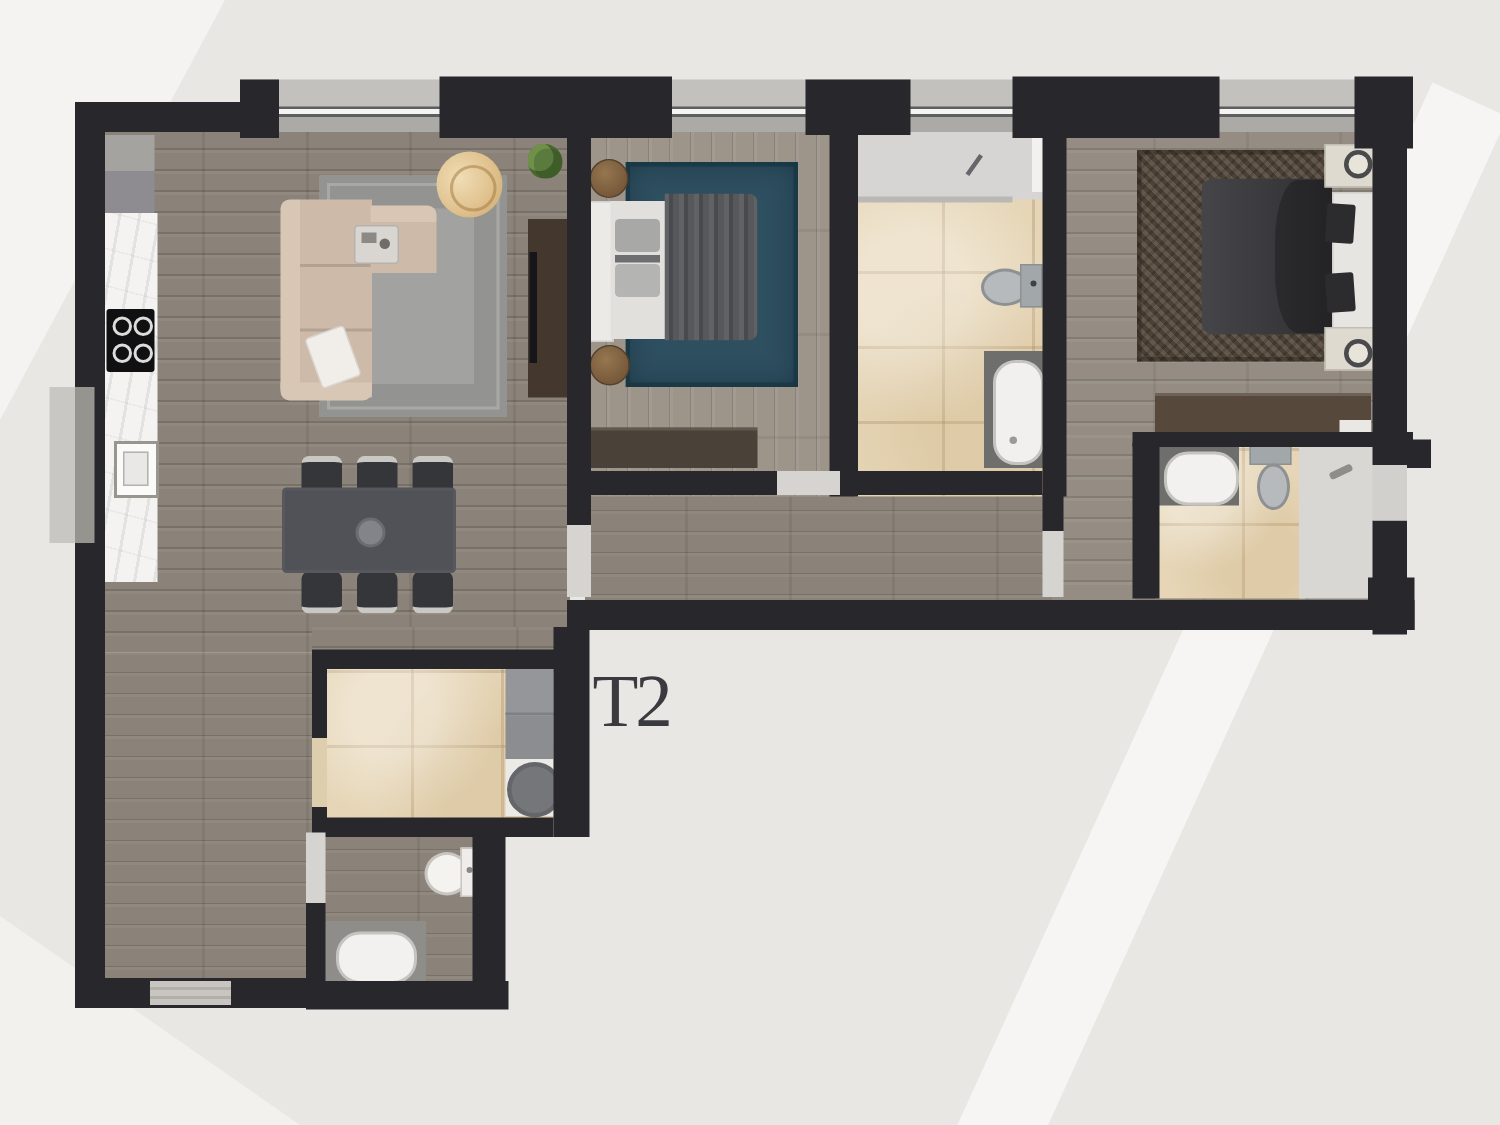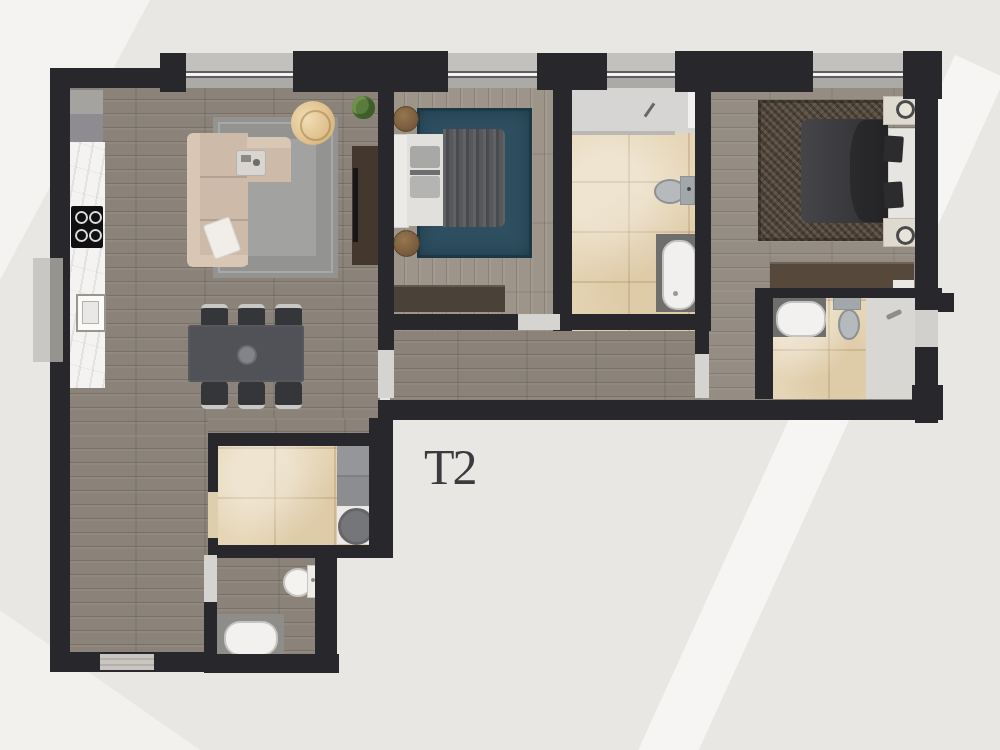--- a/index.html
+++ b/index.html
@@ -199,15 +199,15 @@
   <div class="abs" style="left:50px;top:258px;width:13px;height:104px;background:#96948f"></div>
 
   <div class="abs gap" style="left:378px;top:350px;width:16px;height:48px"></div>
   <div class="abs gap" style="left:518px;top:314px;width:42px;height:16px"></div>
   <div class="abs gap" style="left:695px;top:354px;width:14px;height:44px"></div>
   <div class="abs" style="left:208px;top:492px;width:10px;height:46px;background:#ddcfae"></div>
   <div class="abs gap" style="left:204px;top:555px;width:13px;height:47px"></div>
   <div class="abs" style="left:915px;top:310px;width:23px;height:37px;background:#d2d0cd"></div>
   <div class="abs" style="left:100px;top:654px;width:54px;height:16px;background:repeating-linear-gradient(180deg,#c9c6c2 0 4px,#b3b0ac 4px 6px)"></div>
 
-  <div class="abs label-t2" style="left:424px;top:442px">T2</div>
+  <div class="abs label-t2" style="left:395px;top:442px">T2</div>
 
 </div>
 
 </body></html>

